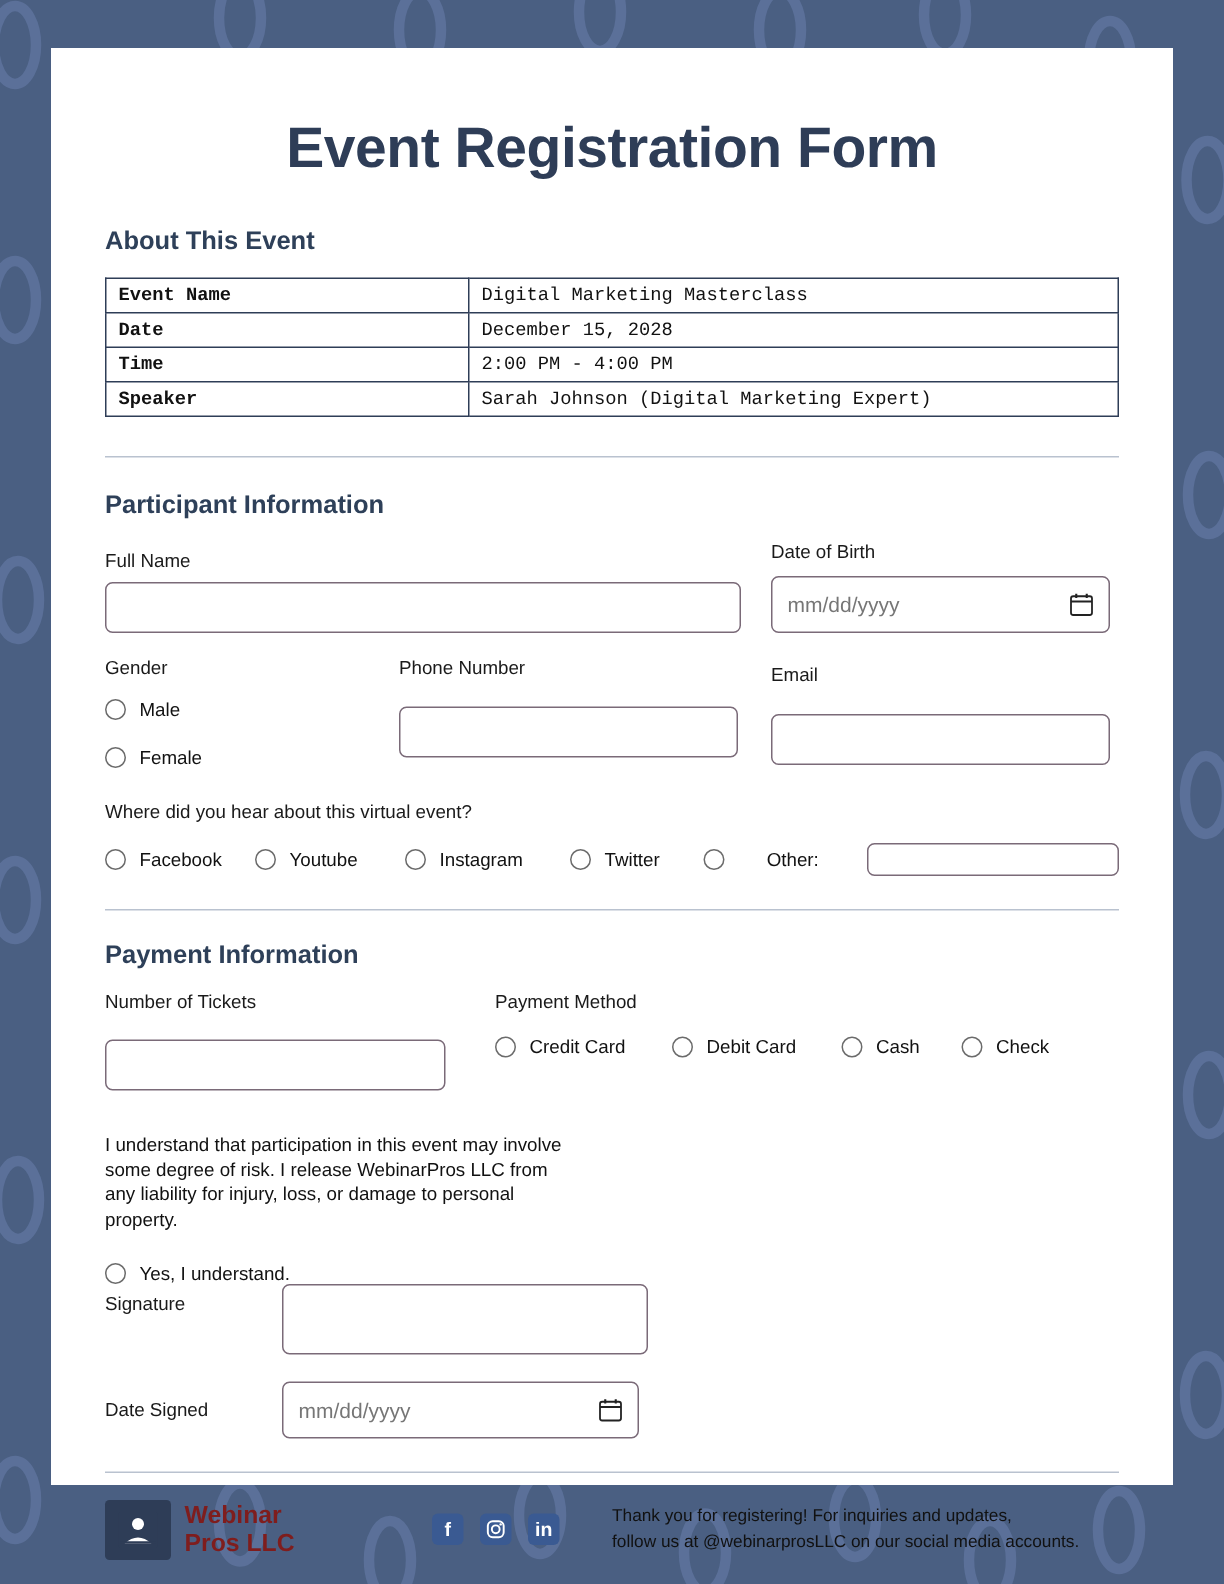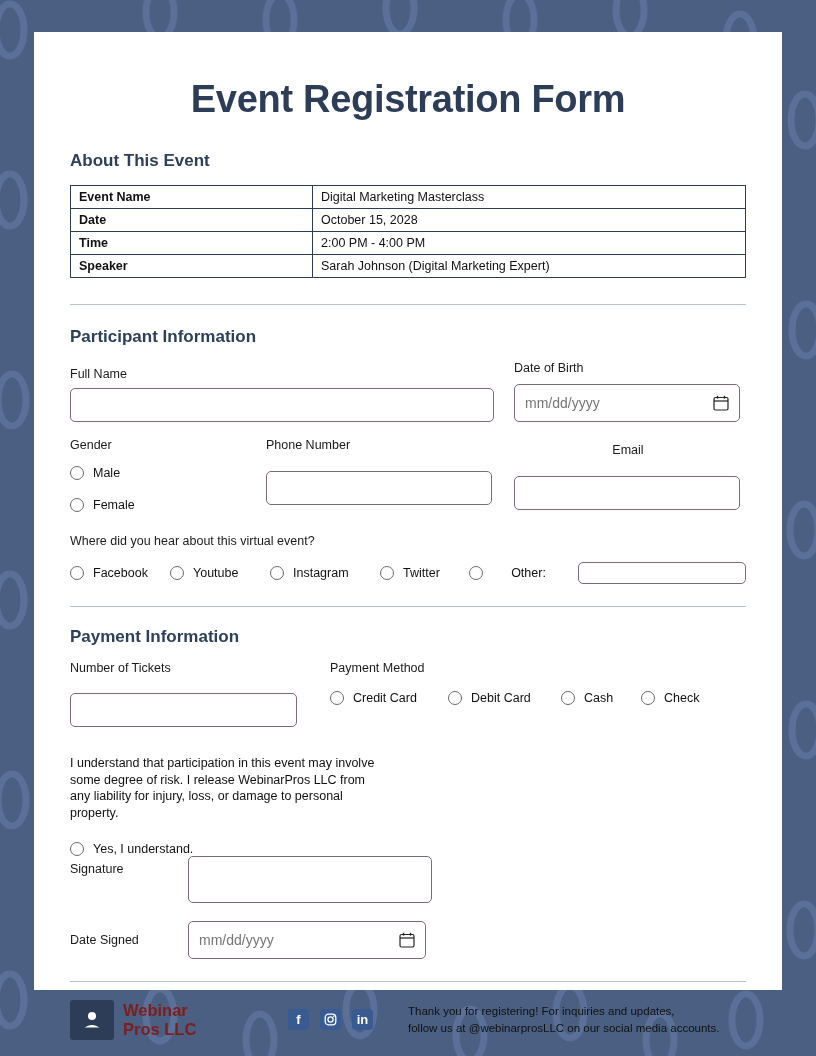--- a/index.html
+++ b/index.html
@@ -48,20 +48,21 @@
     font-size: 17px;
     font-weight: bold;
     color: #2e4059;
     margin: 0 0 14px 0;
   }
   table.event-table {
     width: 100%;
     border-collapse: collapse;
     font-size: 12.5px;
     color: #111;
+    font-family: Liberation Mono, monospace;
   }
   table.event-table td {
     border: 1px solid #2e3d57;
     padding: 4px 8px;
     height: 14px;
   }
   table.event-table td.label {
     width: 225px;
     font-weight: bold;
   }
@@ -219,21 +220,21 @@
 
     <h2 class="section">About This Event</h2>
     <table class="event-table">
       <tbody>
         <tr>
           <td class="label">Event Name</td>
           <td>Digital Marketing Masterclass</td>
         </tr>
         <tr>
           <td class="label">Date</td>
-          <td>October 15, 2028</td>
+          <td>December 15, 2028</td>
         </tr>
         <tr>
           <td class="label">Time</td>
           <td>2:00 PM - 4:00 PM</td>
         </tr>
         <tr>
           <td class="label">Speaker</td>
           <td>Sarah Johnson (Digital Marketing Expert)</td>
         </tr>
       </tbody>
@@ -272,21 +273,21 @@
         <div class="radio-opt" style="margin-top:18px;">
           <span class="radio"></span>
           <span>Female</span>
         </div>
       </div>
       <div style="width:232px;">
         <label class="field-label">Phone Number</label>
         <input class="textbox" type="text" style="width: 226px; margin-top: 12px;" value="">
       </div>
       <div style="width:228px; margin-left:16px;">
-        <label class="field-label" style="margin-top:5px;text-align:center;">Email</label>
+        <label class="field-label" style="margin-top:5px;">Email</label>
         <input class="textbox" type="text" style="width: 226px; margin-top: 12px;" value="">
       </div>
     </div>
 
     <div style="margin-top:22px;">
       <label class="field-label">Where did you hear about this virtual event?</label>
       <div class="row" style="align-items:center; margin-top:14px;">
         <div class="radio-opt" style="width:100px;">
           <span class="radio"></span>
           <span>Facebook</span>

